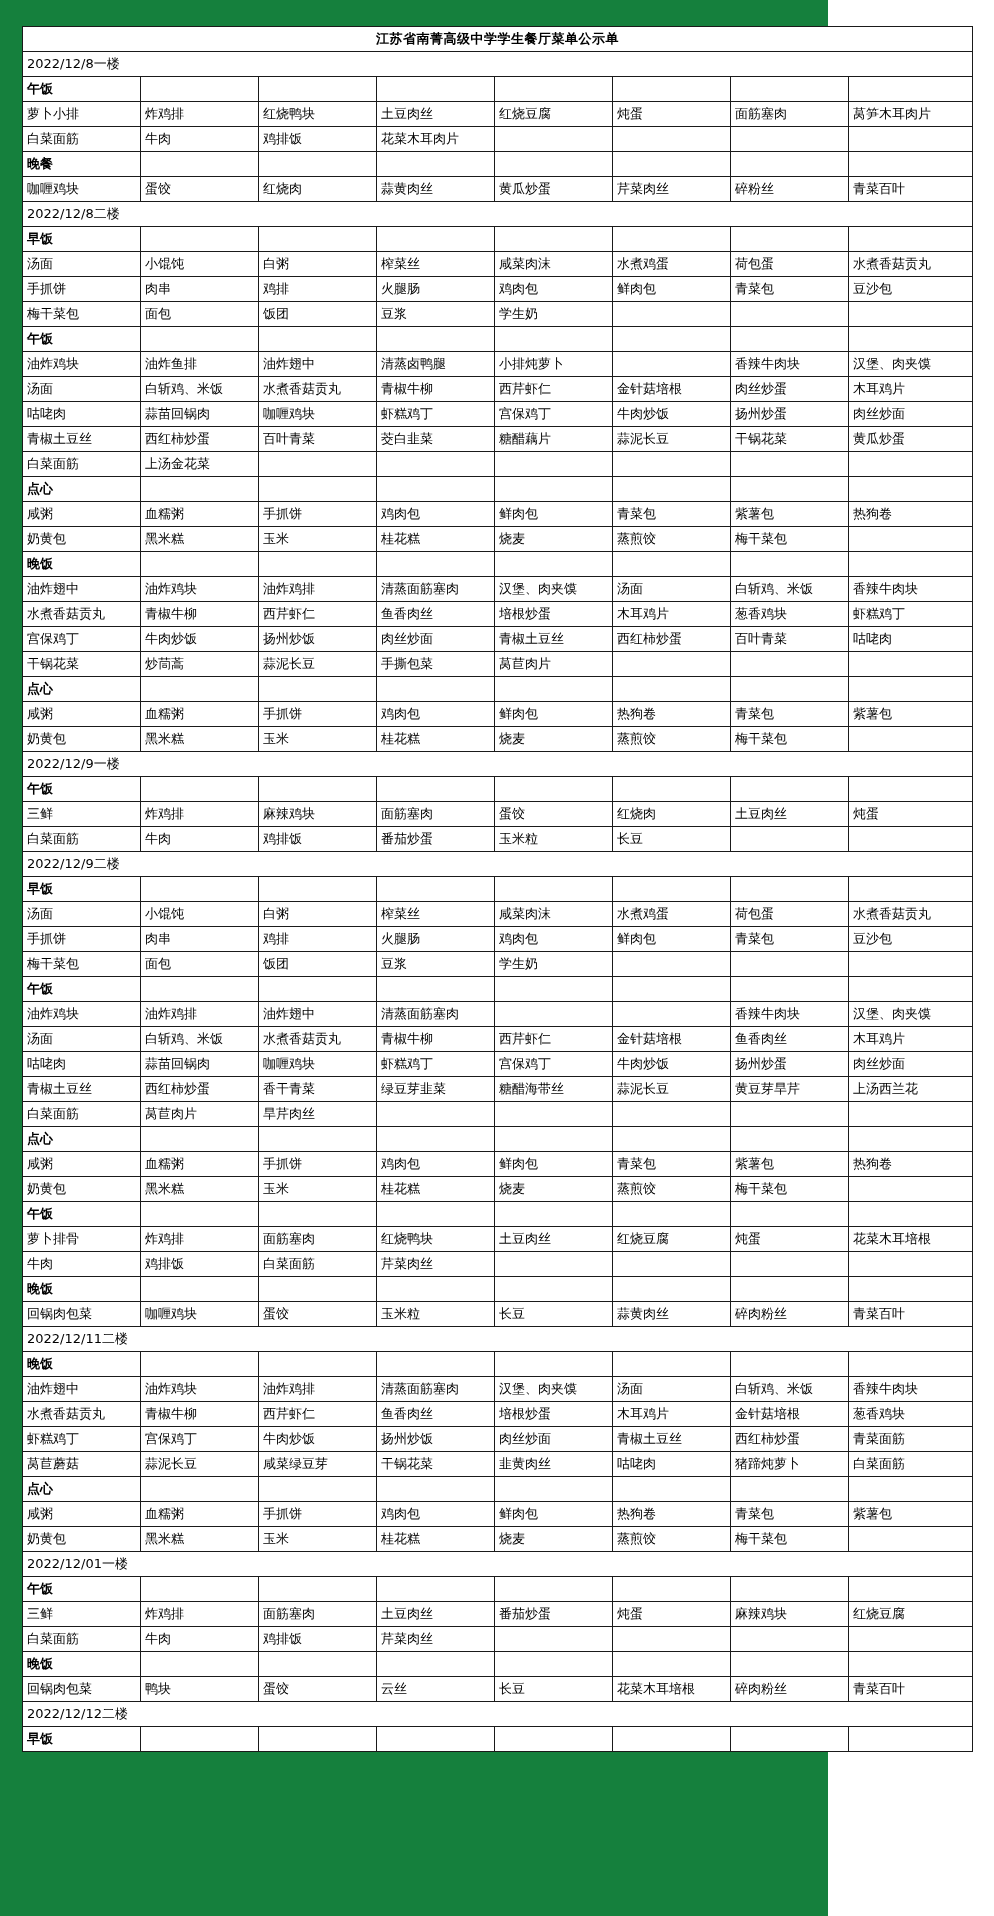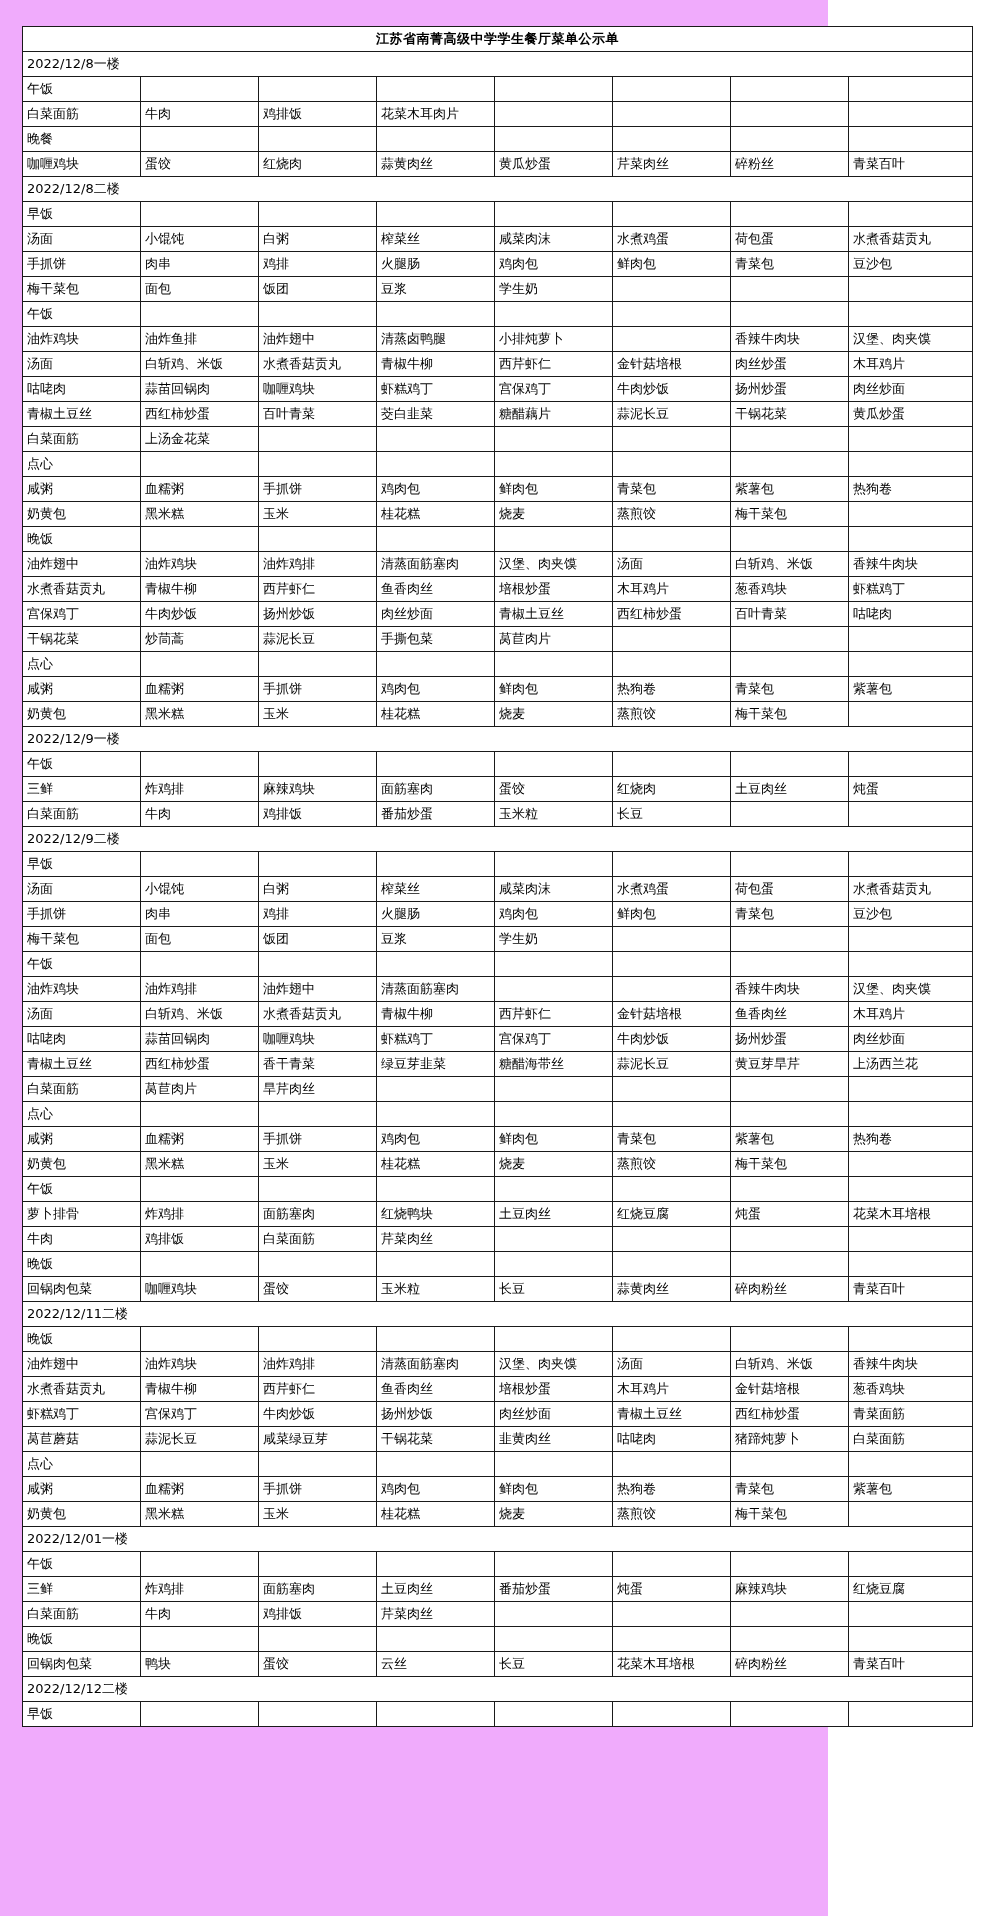--- a/index.html
+++ b/index.html
@@ -10,21 +10,21 @@
   body {
     width: 994px;
     height: 1916px;
     font-family: "DejaVu Sans", "Liberation Sans", sans-serif;
     overflow: hidden;
   }
   #sheet {
     position: relative;
     width: 828px;
     height: 1916px;
-    background: #f0abfc;
+    background: #15803d;
     box-sizing: border-box;
     padding: 26px 22px 0 22px;
   }
   table.menu {
     border-collapse: collapse;
     table-layout: fixed;
     width: 950px;
     background: #fff;
   }
   table.menu td {
@@ -57,21 +57,21 @@
     line-height: 29px;
     letter-spacing: 0.5px;
   }
   td.date-cell {
     font-size: 12.5px;
     text-align: left;
     font-weight: normal;
     margin-top: 8px;
   }
   td.meal-cell {
-    font-weight: normal;
+    font-weight: bold;
     font-size: 13.5px;
   }
   td.empty-cell { }
 </style>
 </head>
 <body>
 
 <div id="sheet">
   <table class="menu">
     <colgroup>
@@ -95,20 +95,30 @@
           <td class="meal-cell">午饭</td>
           <td class="empty-cell"></td>
           <td class="empty-cell"></td>
           <td class="empty-cell"></td>
           <td class="empty-cell"></td>
           <td class="empty-cell"></td>
           <td class="empty-cell"></td>
           <td class="empty-cell"></td>
         </tr>
         <tr>
+          <td class="dish-cell">萝卜小排</td>
+          <td class="dish-cell">炸鸡排</td>
+          <td class="dish-cell">红烧鸭块</td>
+          <td class="dish-cell">土豆肉丝</td>
+          <td class="dish-cell">红烧豆腐</td>
+          <td class="dish-cell">炖蛋</td>
+          <td class="dish-cell">面筋塞肉</td>
+          <td class="dish-cell">莴笋木耳肉片</td>
+        </tr>
+        <tr>
           <td class="dish-cell">白菜面筋</td>
           <td class="dish-cell">牛肉</td>
           <td class="dish-cell">鸡排饭</td>
           <td class="dish-cell">花菜木耳肉片</td>
           <td class="dish-cell"></td>
           <td class="dish-cell"></td>
           <td class="dish-cell"></td>
           <td class="dish-cell"></td>
         </tr>
         <tr>

